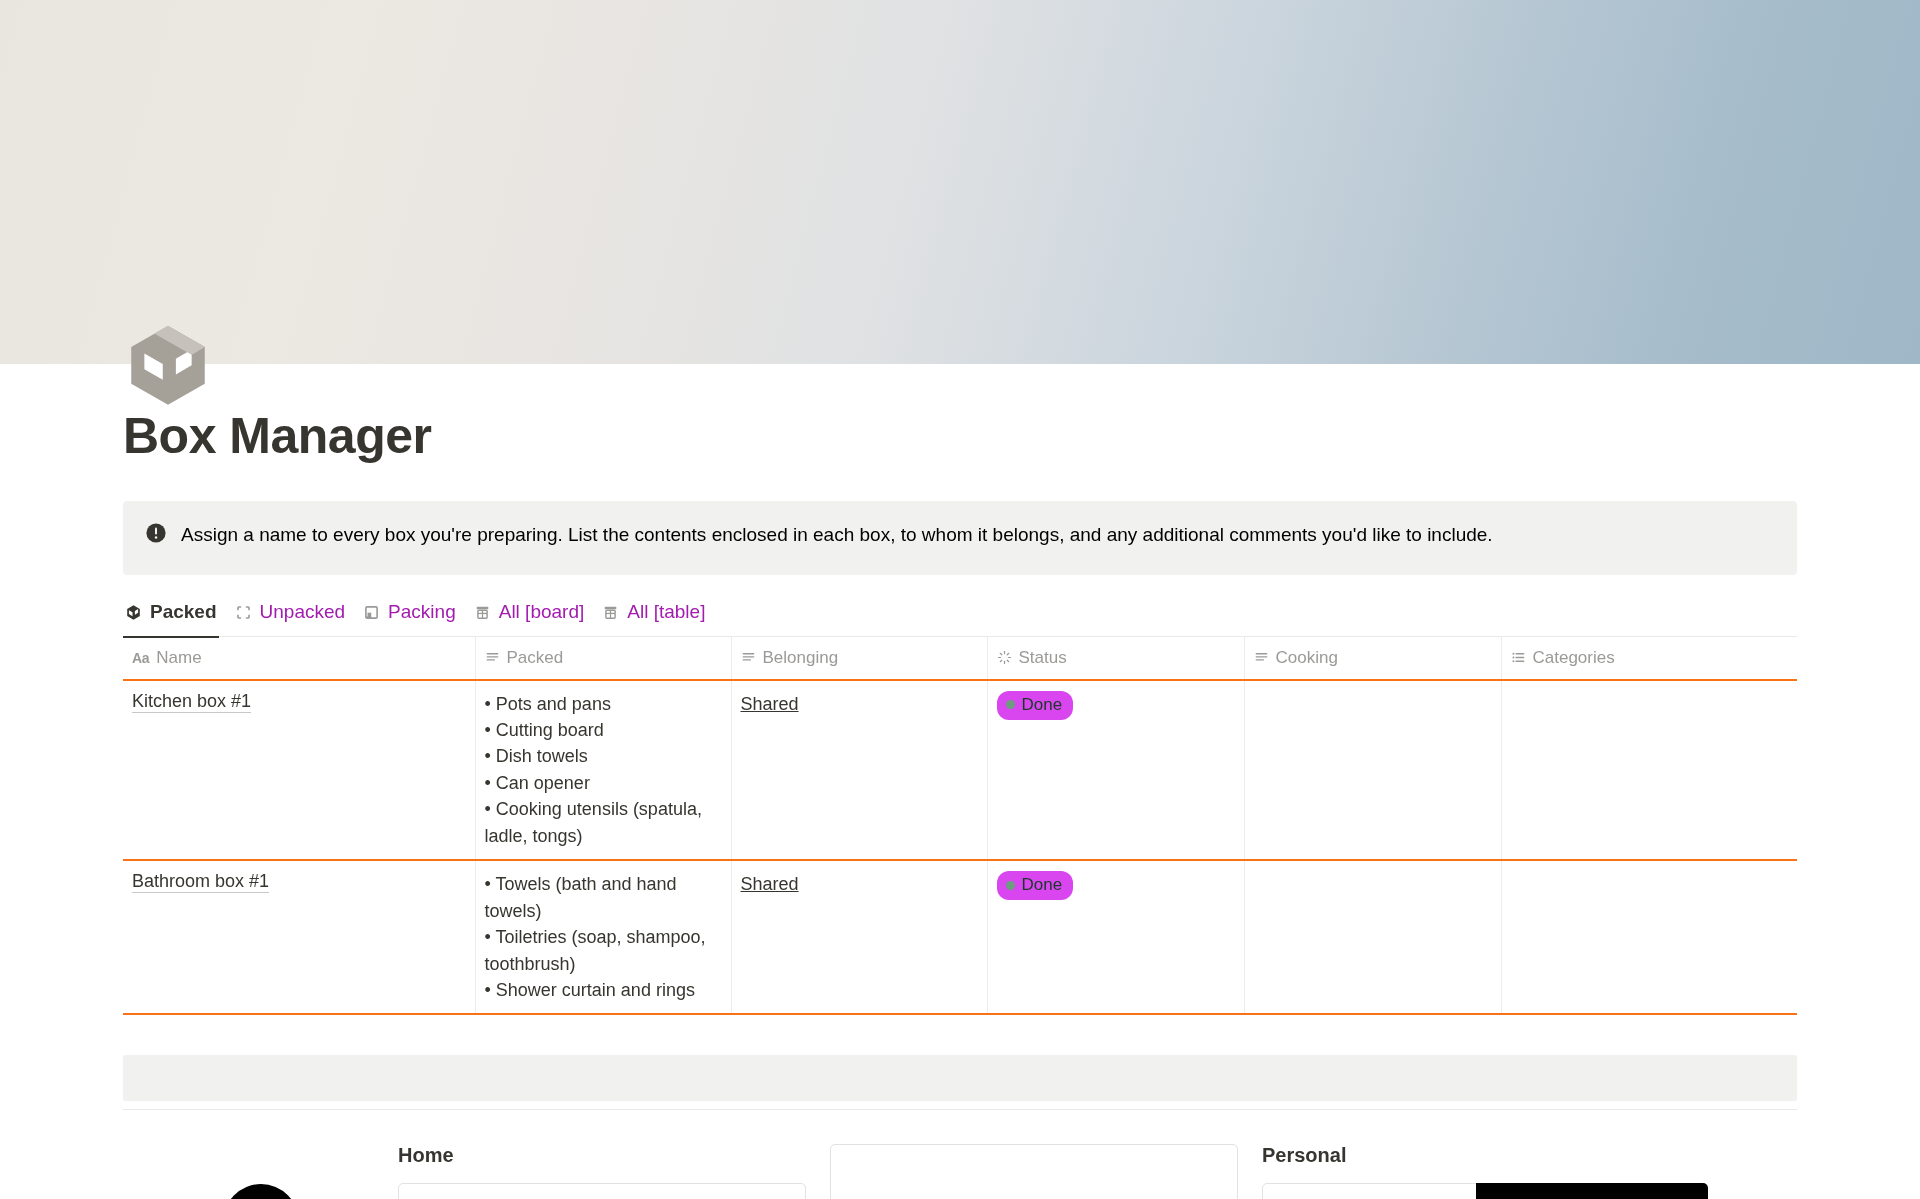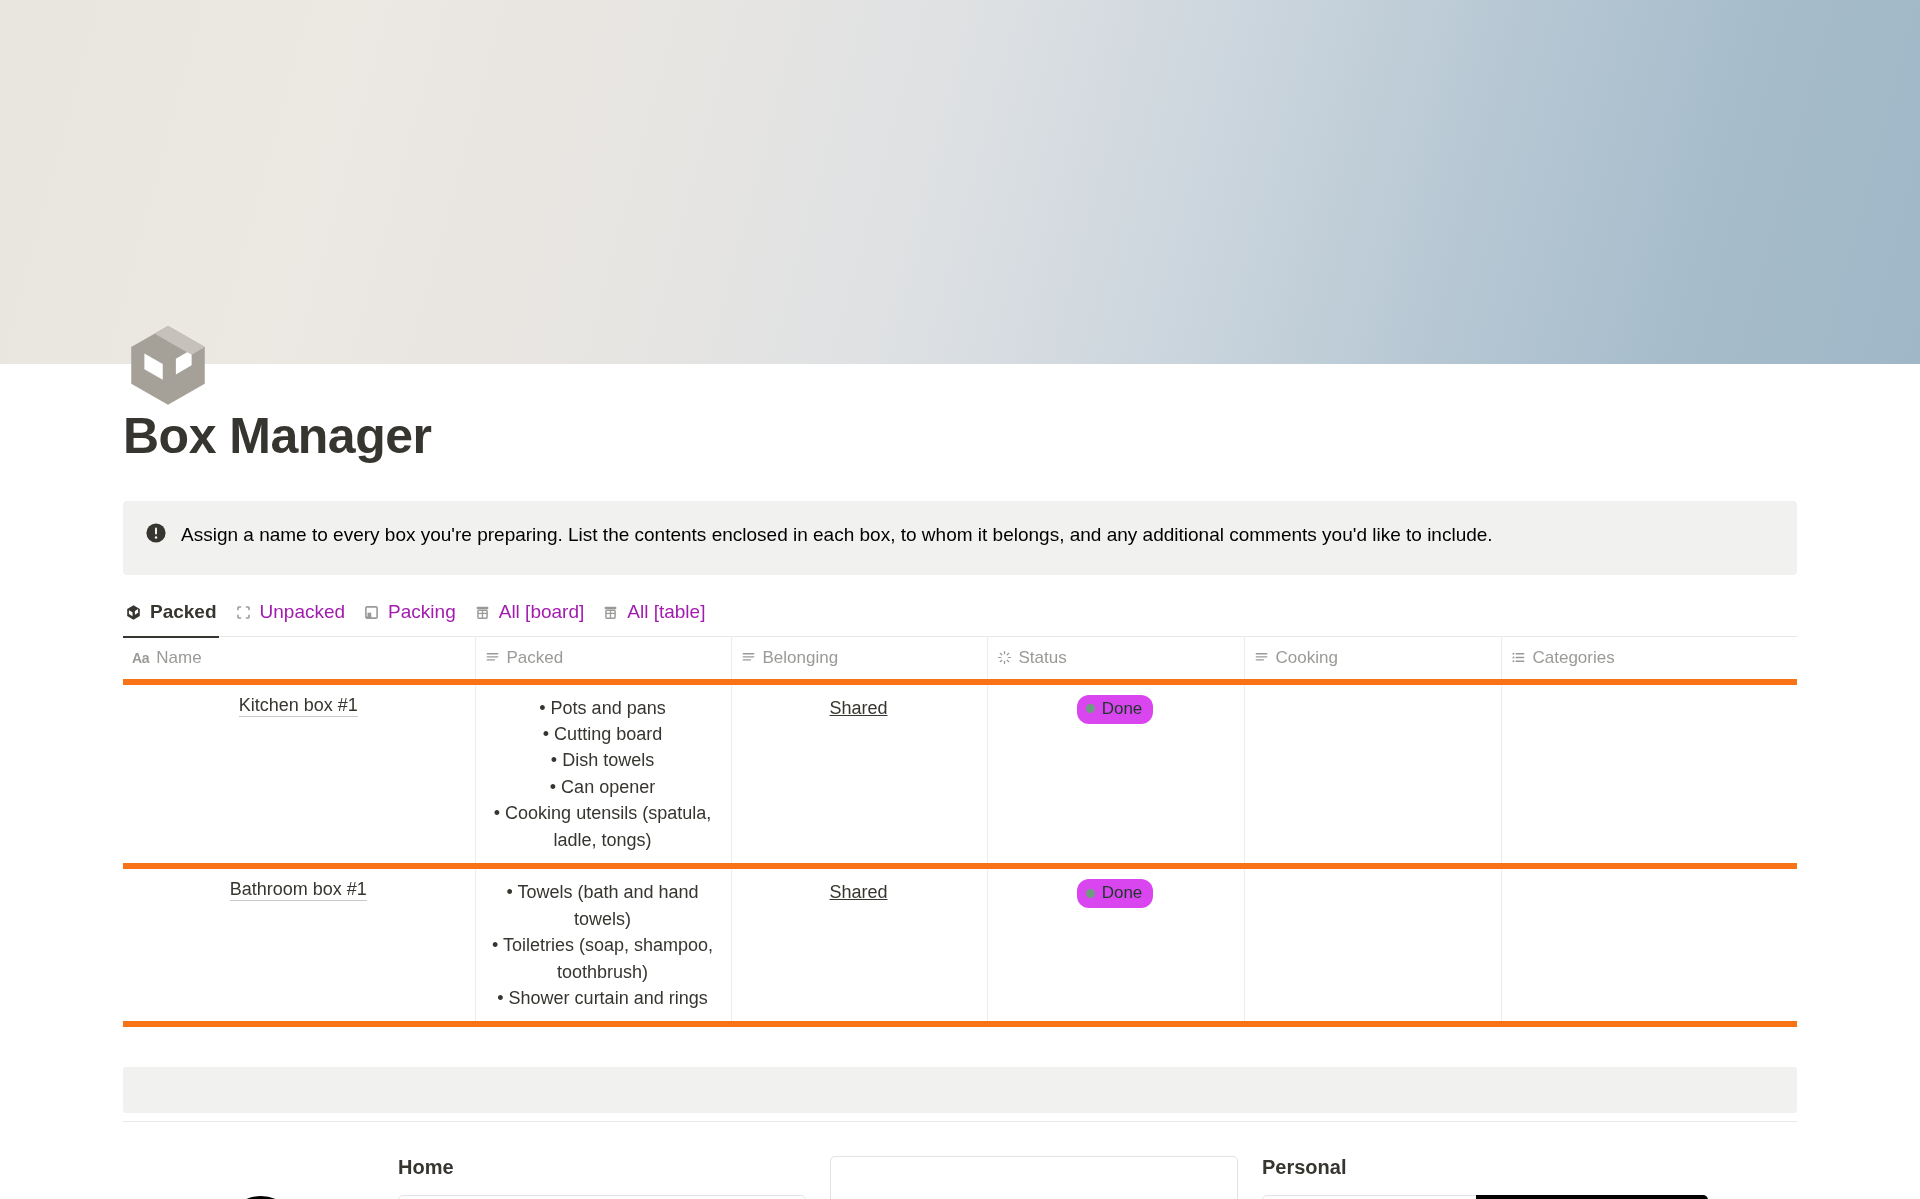--- a/index.html
+++ b/index.html
@@ -121,22 +121,22 @@
   }
 
   
   table.db {
     width: 100%;
     border-collapse: collapse;
     table-layout: fixed;
   }
   table.db th, table.db td {
     border-right: 1px solid #ececeb;
-    border-bottom: 6px solid #f97316;
-    text-align: center;
+    border-bottom: 2px solid #f97316;
+    text-align: left;
     vertical-align: top;
     padding: 10px 10px 10px 9px;
   }
   table.db th:last-child, table.db td:last-child { border-right: none; }
   table.db th {
     font-weight: normal;
     font-size: 17px;
     color: #9b9a97;
     height: 40px;
     padding-top: 11px;

